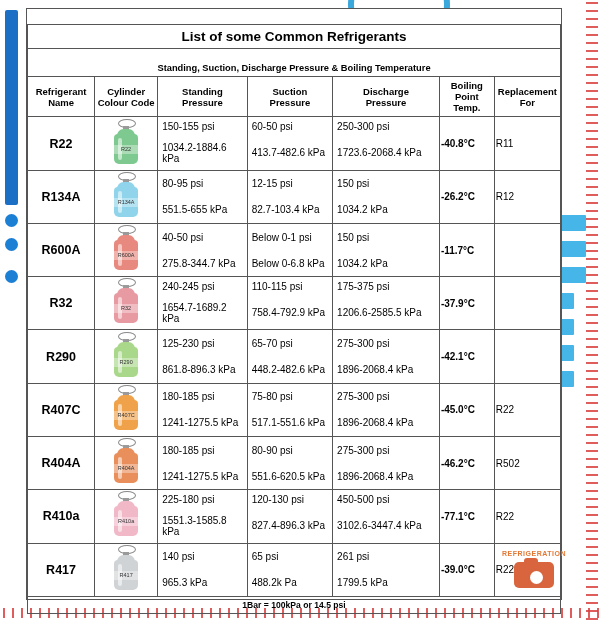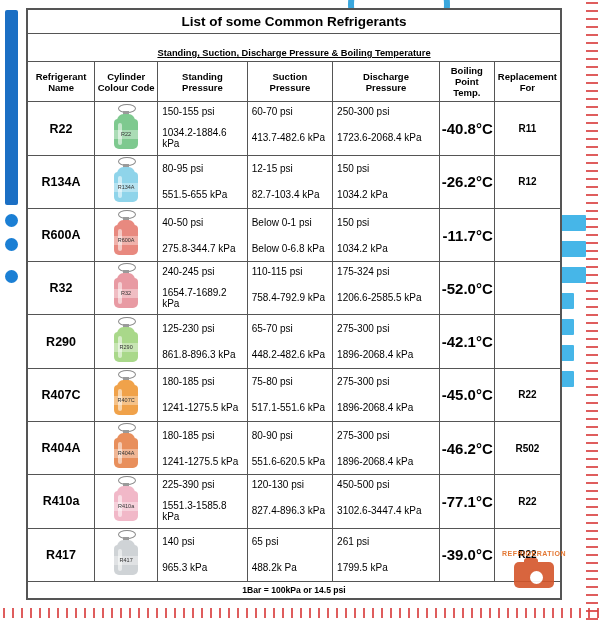--- a/index.html
+++ b/index.html
@@ -71,27 +71,28 @@
 
   
   .sheet{
     position:absolute;left:26px;top:8px;width:536px;height:592px;
     background:#fff;border:1px solid #555;
     box-sizing:border-box;
   }
   table{
     border-collapse:collapse;width:100%;height:100%;
     table-layout:fixed;
+    margin-top:15px;
   }
   td,th{border:1px solid #555;box-sizing:border-box;}
   .title-row td{
     text-align:center;font-weight:bold;font-size:13.5px;padding:4px 0 4px;
   }
   .subtitle-row td{
-    text-align:center;font-weight:bold;font-size:9.3px;padding:14px 0 3px;text-decoration:underline;
+    text-align:center;font-weight:bold;font-size:9.3px;padding:14px 0 3px;
   }
   .head-row td{
     text-align:center;font-weight:bold;font-size:9.5px;line-height:11px;
     padding:3px 1px;
   }
   .c-name{width:66px;}
   .c-cyl{width:62px;}
   .c-stand{width:88px;}
   .c-suct{width:84px;}
   .c-disch{width:105px;}
@@ -101,22 +102,22 @@
   .name-cell{
     text-align:center;font-weight:bold;font-size:12.5px;
   }
   .cyl-cell{text-align:center;vertical-align:middle;padding:2px 0;}
   .val-cell{
     font-size:10px;font-weight:normal;padding-left:4px;vertical-align:middle;
     line-height:11px;
   }
   .val-top{border-bottom:none;}
   .val-bot{border-top:none;}
-  .boil-cell{text-align:right;font-weight:bold;font-size:15px;}
-  .repl-cell{text-align:center;font-weight:bold;font-size:10px;}
+  .boil-cell{text-align:left;font-weight:bold;font-size:10px;}
+  .repl-cell{font-weight:normal;font-size:10px;}
   .foot-row td{
     text-align:center;font-size:8.6px;font-weight:bold;padding:3px 0;
   }
 
   
   .cyl{
     display:inline-block;position:relative;width:30px;height:44px;
   }
   .cyl .body{
     position:absolute;bottom:0;left:3px;width:24px;height:30px;
@@ -214,21 +215,21 @@
           <td>Standing<br>Pressure</td>
           <td>Suction<br>Pressure</td>
           <td>Discharge<br>Pressure</td>
           <td>Boiling<br>Point<br>Temp.</td>
           <td>Replacement<br>For</td>
         </tr>
         <tr class="data-row">
           <td class="name-cell" rowspan="2">R22</td>
           <td class="cyl-cell" rowspan="2"><span class="cyl"><span class="valve"></span><span class="neck"></span><span class="shoulder" style="background:#7ec98f"></span><span class="body" style="background:#7ec98f"></span><span class="gloss"></span><span class="label">R22</span></span></td>
           <td class="val-cell val-top">150-155 psi</td>
-          <td class="val-cell val-top">60-70 psi</td>
+          <td class="val-cell val-top">60-50 psi</td>
           <td class="val-cell val-top">250-300 psi</td>
           <td class="boil-cell" rowspan="2">-40.8°C</td>
           <td class="repl-cell" rowspan="2">R11</td>
         </tr>
         <tr class="data-row">
           <td class="val-cell val-bot">1034.2-1884.6 kPa</td>
           <td class="val-cell val-bot">413.7-482.6 kPa</td>
           <td class="val-cell val-bot">1723.6-2068.4 kPa</td>
         </tr>
         <tr class="data-row">
@@ -257,22 +258,22 @@
         <tr class="data-row">
           <td class="val-cell val-bot">275.8-344.7 kPa</td>
           <td class="val-cell val-bot">Below 0-6.8 kPa</td>
           <td class="val-cell val-bot">1034.2 kPa</td>
         </tr>
         <tr class="data-row">
           <td class="name-cell" rowspan="2">R32</td>
           <td class="cyl-cell" rowspan="2"><span class="cyl"><span class="valve"></span><span class="neck"></span><span class="shoulder" style="background:#e89aa3"></span><span class="body" style="background:#e89aa3"></span><span class="gloss"></span><span class="label">R32</span></span></td>
           <td class="val-cell val-top">240-245 psi</td>
           <td class="val-cell val-top">110-115 psi</td>
-          <td class="val-cell val-top">175-324 psi</td>
-          <td class="boil-cell" rowspan="2">-52.0°C</td>
+          <td class="val-cell val-top">175-375 psi</td>
+          <td class="boil-cell" rowspan="2">-37.9°C</td>
           <td class="repl-cell" rowspan="2"></td>
         </tr>
         <tr class="data-row">
           <td class="val-cell val-bot">1654.7-1689.2 kPa</td>
           <td class="val-cell val-bot">758.4-792.9 kPa</td>
           <td class="val-cell val-bot">1206.6-2585.5 kPa</td>
         </tr>
         <tr class="data-row">
           <td class="name-cell" rowspan="2">R290</td>
           <td class="cyl-cell" rowspan="2"><span class="cyl"><span class="valve"></span><span class="neck"></span><span class="shoulder" style="background:#a9d88a"></span><span class="body" style="background:#a9d88a"></span><span class="gloss"></span><span class="label">R290</span></span></td>
@@ -311,21 +312,21 @@
           <td class="repl-cell" rowspan="2">R502</td>
         </tr>
         <tr class="data-row">
           <td class="val-cell val-bot">1241-1275.5 kPa</td>
           <td class="val-cell val-bot">551.6-620.5 kPa</td>
           <td class="val-cell val-bot">1896-2068.4 kPa</td>
         </tr>
         <tr class="data-row">
           <td class="name-cell" rowspan="2">R410a</td>
           <td class="cyl-cell" rowspan="2"><span class="cyl"><span class="valve"></span><span class="neck"></span><span class="shoulder" style="background:#f1b8c8"></span><span class="body" style="background:#f1b8c8"></span><span class="gloss"></span><span class="label">R410a</span></span></td>
-          <td class="val-cell val-top">225-390 psi</td>
+          <td class="val-cell val-top">225-180 psi</td>
           <td class="val-cell val-top">120-130 psi</td>
           <td class="val-cell val-top">450-500 psi</td>
           <td class="boil-cell" rowspan="2">-77.1°C</td>
           <td class="repl-cell" rowspan="2">R22</td>
         </tr>
         <tr class="data-row">
           <td class="val-cell val-bot">1551.3-1585.8 kPa</td>
           <td class="val-cell val-bot">827.4-896.3 kPa</td>
           <td class="val-cell val-bot">3102.6-3447.4 kPa</td>
         </tr>

